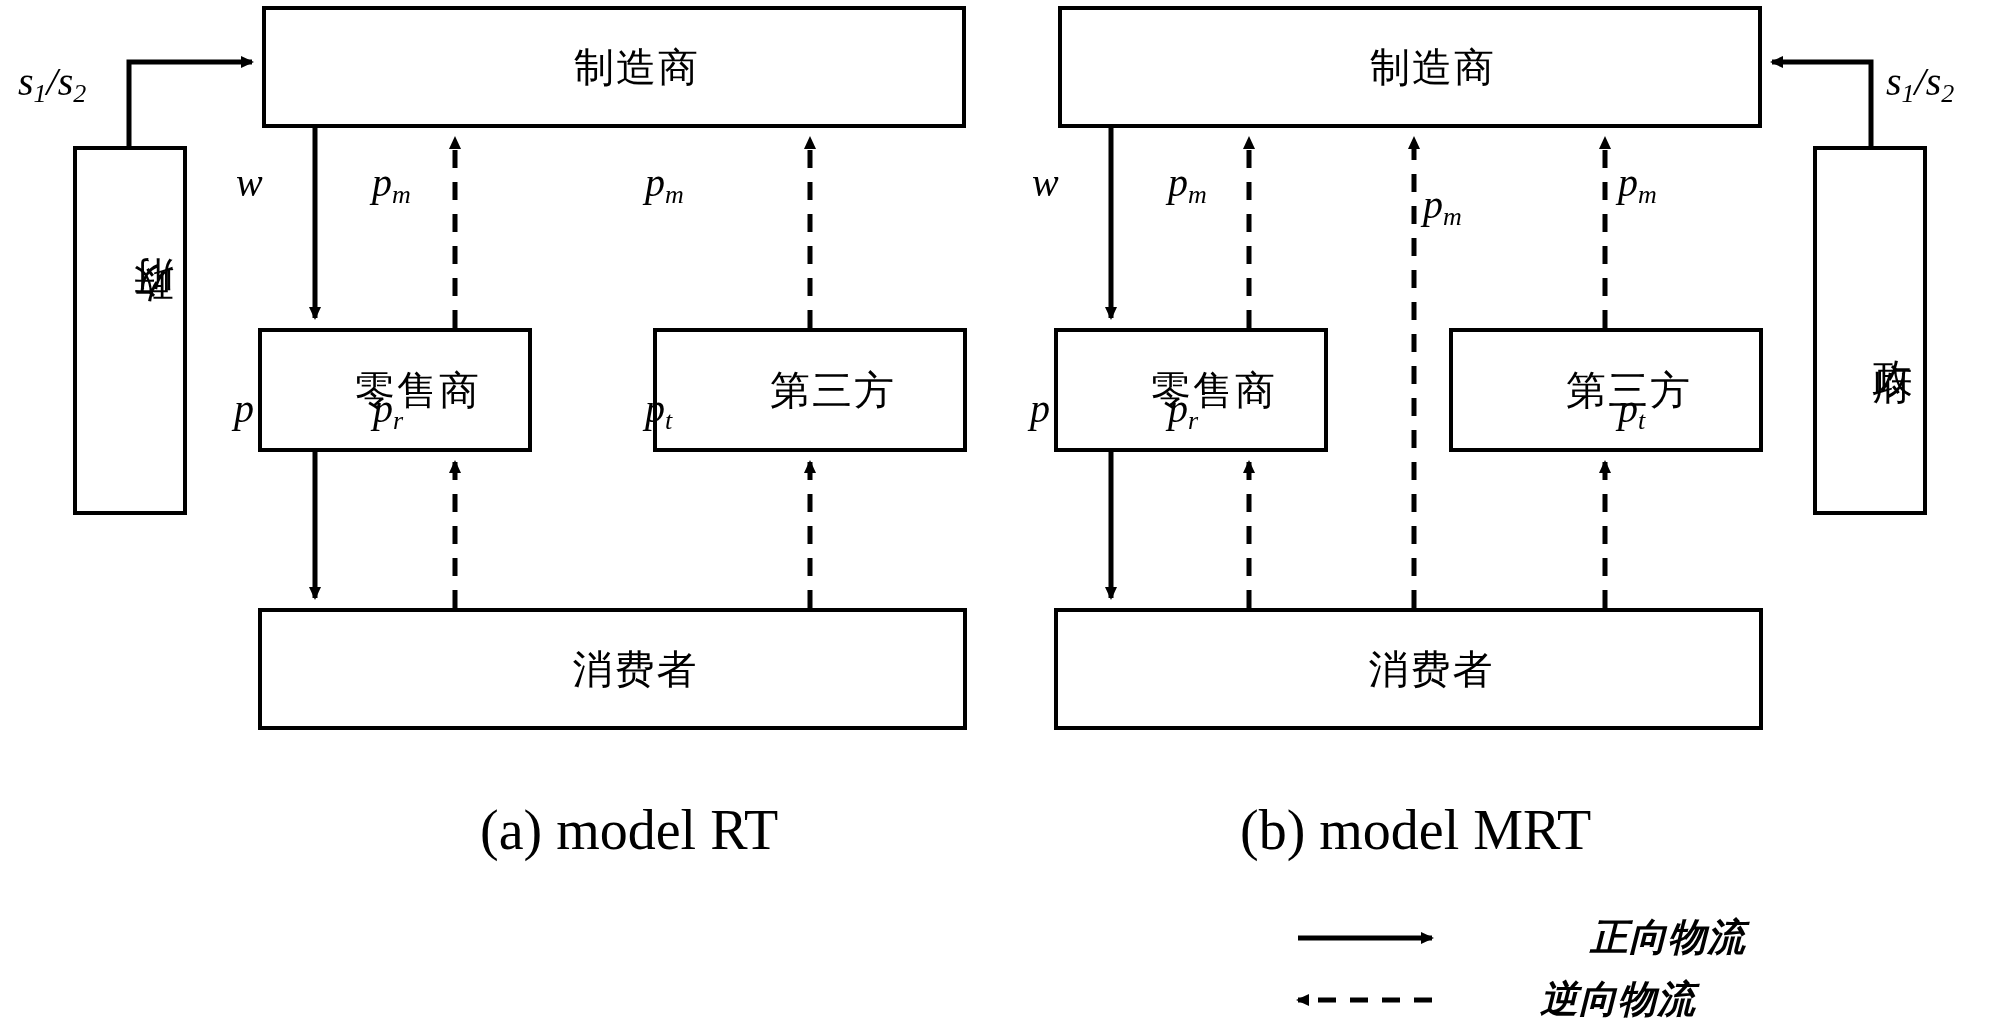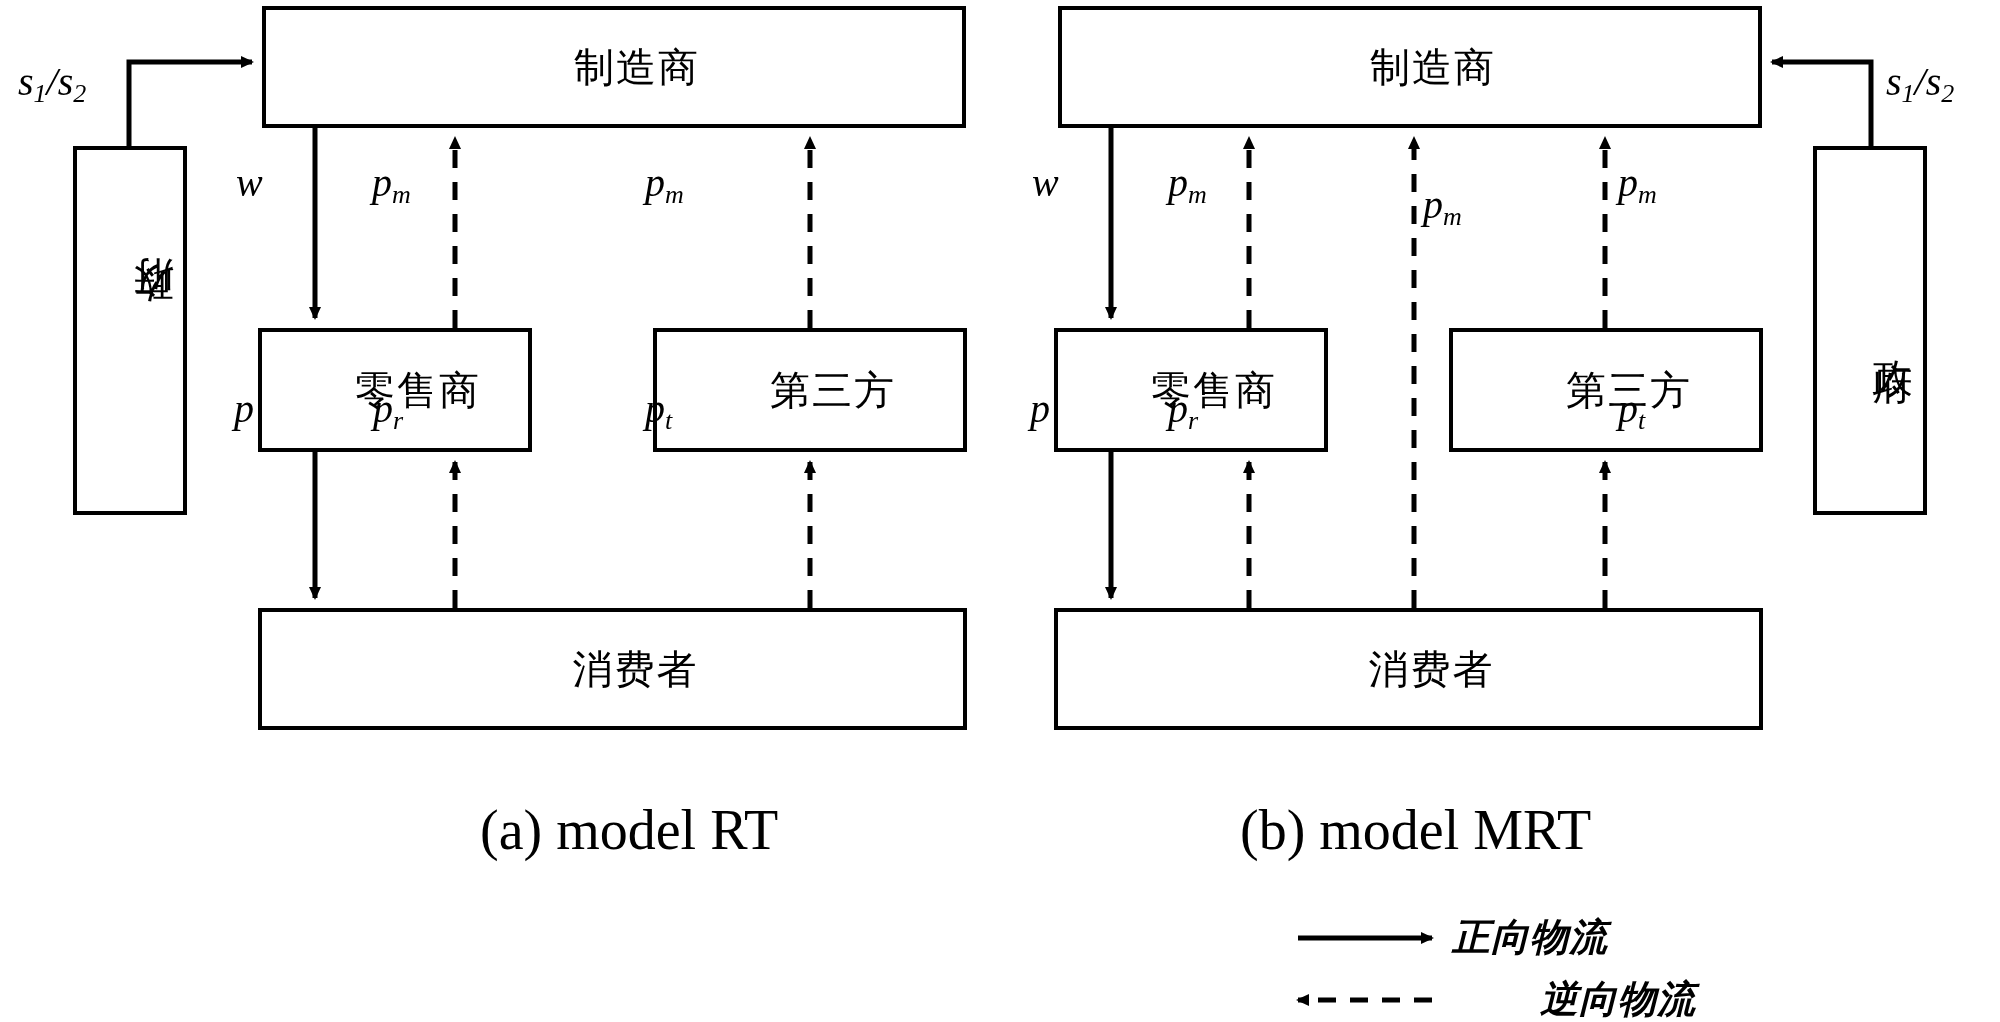--- a/index.html
+++ b/index.html
@@ -159,16 +159,16 @@
     <span>p</span><sub>r</sub>
   </div>
 
   <div class="lbl" style="left:1618px;top:389px;">
     <span>p</span><sub>t</sub>
   </div>
 
   <div class="caption" style="left:480px;top:798px;">(a) model RT</div>
   <div class="caption" style="left:1240px;top:798px;">(b) model MRT</div>
 
-  <div class="legend-text" style="left:1452px;top:912px;">正向物流</div>
+  <div class="legend-text" style="left:1590px;top:912px;">正向物流</div>
   <div class="legend-text" style="left:1540px;top:974px;">逆向物流</div>
 
 </div>
 
 </body></html>

